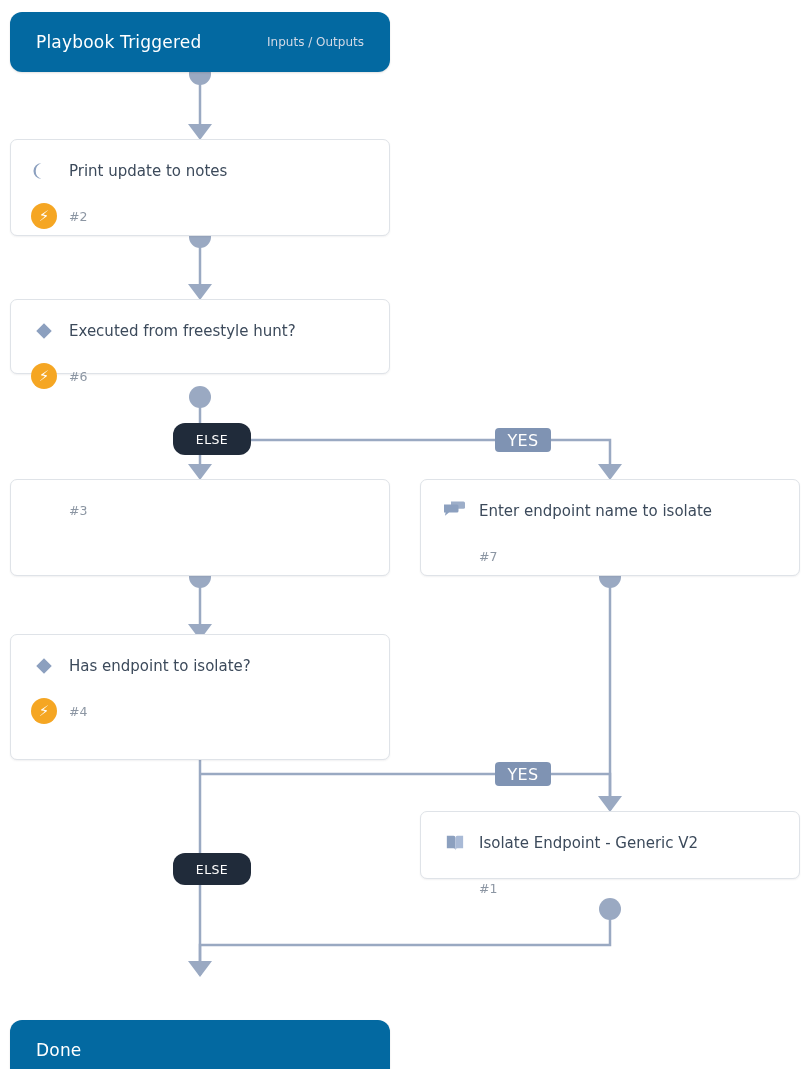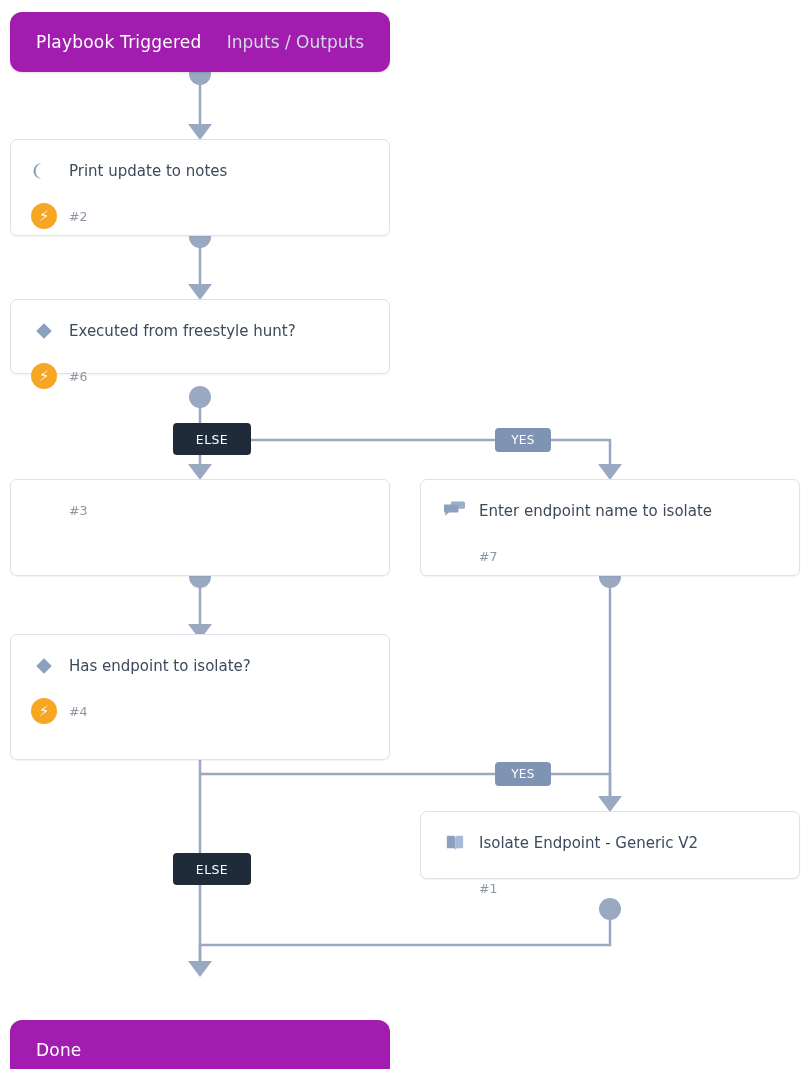--- a/index.html
+++ b/index.html
@@ -28,36 +28,36 @@
     width: 810px;
     height: 1069px;
     pointer-events: none;
   }
   .node {
     position: absolute;
     box-sizing: border-box;
   }
   
   .node.terminal {
-    background: #a21caf;
+    background: #0369a1;
     border-radius: 12px;
     color: #ffffff;
     display: flex;
     align-items: center;
     padding: 0 26px;
     box-shadow: 0 1px 2px rgba(0,0,0,0.12);
   }
   .terminal .title {
     font-size: 17px;
     font-weight: 400;
     letter-spacing: 0.2px;
   }
   .terminal .io {
     margin-left: auto;
-    font-size: 17px;
+    font-size: 12px;
     color: #d2d9e6;
   }
   
   .node.card {
     background: #ffffff;
     border: 1px solid #dfe3e8;
     border-radius: 7px;
     box-shadow: 0 1px 2px rgba(16,24,40,0.06);
   }
   .card .row-top {
@@ -107,40 +107,40 @@
     font-size: 15px;
     line-height: 1;
   }
   .card .idx {
     font-size: 12.5px;
     color: #8c96a3;
   }
   
   .conn-label {
     position: absolute;
-    font-size: 12px;
+    font-size: 16px;
     color: #ffffff;
     border-radius: 5px;
     display: flex;
     align-items: center;
     justify-content: center;
     letter-spacing: 0.4px;
     font-weight: 400;
   }
   .conn-label.yes {
     background: #7f93b3;
     height: 24px;
     padding: 0 8px;
     border-radius: 4px;
   }
   .conn-label.else {
     background: #202b3a;
     height: 32px;
     padding: 0 12px;
-    border-radius: 4px;
+    border-radius: 12px;
     font-size: 12.5px;
   }
   svg.icon { display: block; }
 </style>
 </head>
 <body>
 
 <div id="canvas">
 
   <svg class="edges" viewBox="0 0 810 1069">

